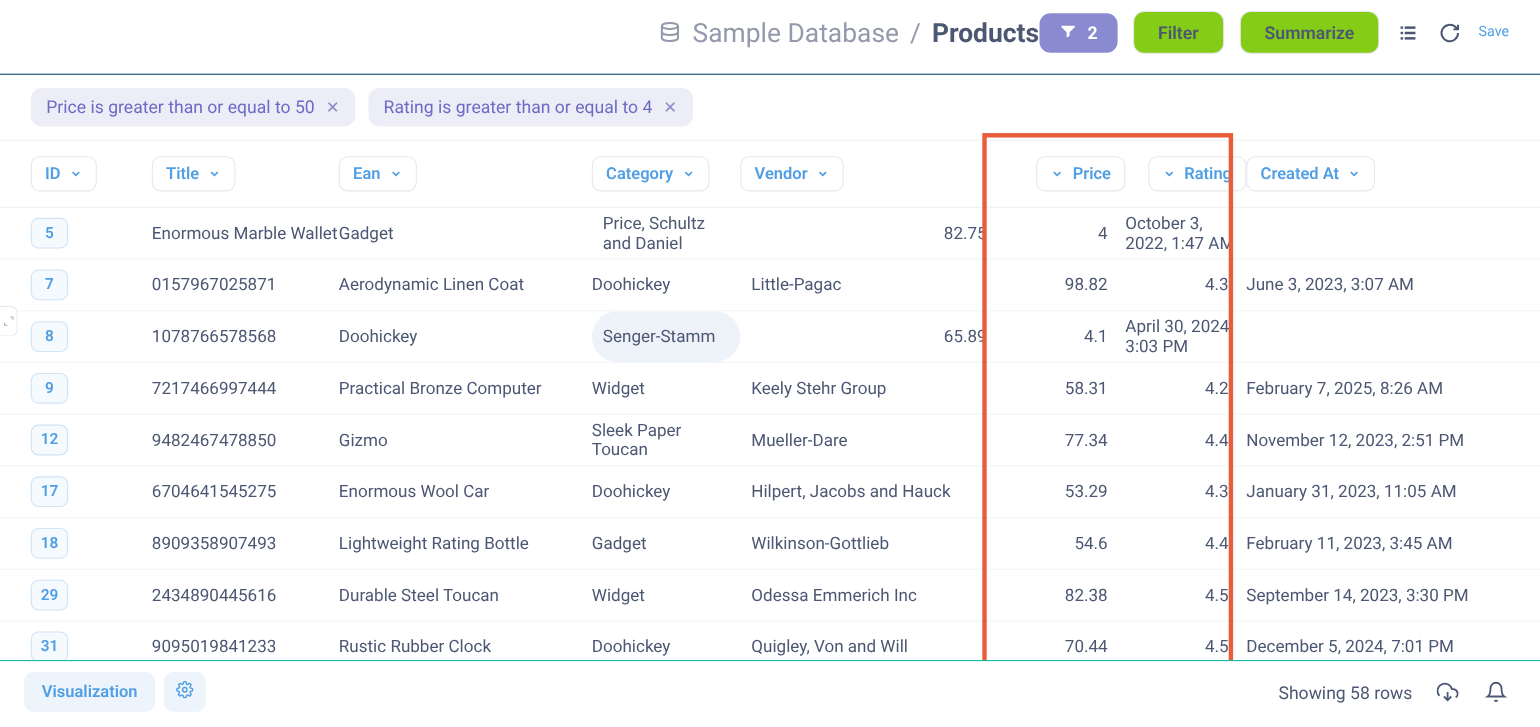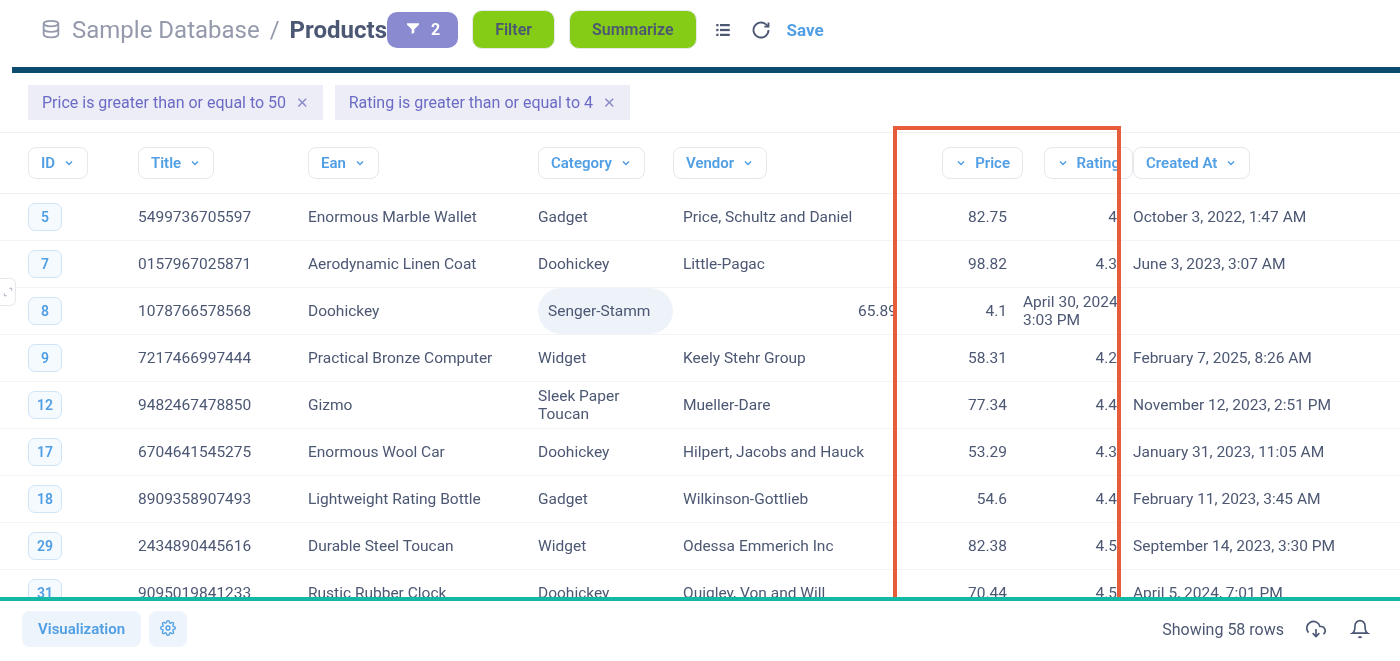--- a/index.html
+++ b/index.html
@@ -1,33 +1,33 @@
 <!DOCTYPE html>
 <html><head>
 <meta charset="utf-8">
 <style>
   * { box-sizing: border-box; margin: 0; padding: 0; }
   body { font-family: -apple-system, BlinkMacSystemFont, "Segoe UI", Roboto, sans-serif; font-size: 14px; color: #4C5773; background: #fff; width: 1400px; height: 661px; overflow: hidden; position: relative; }
 
   
-  .header { display: flex; align-items: center; justify-content: flex-start; padding: 10px 28px 18px 28px; border-bottom: 6px solid #0c4a6e; margin-left: 12px; }
+  .header { display: flex; align-items: center; justify-content: flex-end; padding: 10px 28px 18px 28px; border-bottom: 1px solid #0c4a6e; }
   .breadcrumb { display: flex; align-items: center; gap: 10px; font-size: 24px; color: #949aab; }
   .breadcrumb .db-icon { color: #949aab; display:flex; }
   .breadcrumb .sep { color: #949aab; }
   .breadcrumb .current { color: #4C5773; font-weight: 700; }
   .header-actions { display: flex; align-items: center; gap: 14px; }
   .pill { display: inline-flex; align-items: center; gap: 10px; border-radius: 10px; padding: 8px 18px; font-size: 16px; cursor: pointer; }
   .pill.filter-count { background: #8A8AD0; color: #fff; font-weight: 700; }
   .pill.btn { background: #84cc16; border: 1px solid #e6e8ec; color: #4C5773; font-weight: 600; padding: 9px 22px; }
   .icon-btn { display: inline-flex; align-items: center; justify-content: center; width: 24px; height: 24px; color: #4C5773; cursor: pointer; }
-  .save-link { color: #509EE3; font-weight: 700; font-size: 17px; cursor: pointer; }
+  .save-link { color: #509EE3; font-weight: 400; font-size: 13px; cursor: pointer; }
 
   
   .filters-row { padding: 12px 28px; border-bottom: 1px solid #eef0f2; display: flex; gap: 12px; }
-  .chip { background: #EDEDF7; color: #6B6BC5; border-radius: 0; padding: 8px 14px; display: inline-flex; align-items: center; gap: 10px; font-size: 16px; cursor: pointer; }
+  .chip { background: #EDEDF7; color: #6B6BC5; border-radius: 10px; padding: 8px 14px; display: inline-flex; align-items: center; gap: 10px; font-size: 16px; cursor: pointer; }
   .chip .x { font-size: 15px; color: #8b8bc9; cursor: pointer; }
 
   
   .table-wrap { position: relative; }
   .thead, .trow { display: grid; grid-template-columns: 110px 170px 230px 135px 240px 110px 110px 260px; align-items: center; }
   .thead { padding: 14px 0 14px 28px; border-bottom: 1px solid #eef0f2; }
   .th { display: flex; }
   .th-pill { display: inline-flex; align-items: center; gap: 8px; border: 1px solid #e6e8ec; border-radius: 8px; padding: 6px 12px; color: #509EE3; font-weight: 600; cursor: pointer; font-size: 15px; }
   .th-pill.sorted { }
   .chev { display:inline-flex; }
@@ -40,21 +40,21 @@
   .td { display: flex; align-items: center; height: 100%; }
   .td.num { justify-content: flex-end; padding-right: 16px; }
   .id-badge { display: inline-flex; align-items: center; justify-content: center; min-width: 34px; height: 28px; border: 1px solid #cfe4f6; background: #f5faff; color: #509EE3; border-radius: 7px; font-weight: 600; font-size: 14px; padding: 0 8px; }
   .td.vendor-cell { padding-left: 10px; padding-right: 6px; }
   .td.vendor-cell.hl { background: #eef3fa; border-radius: 23px; }
 
   
   .red-box { position: absolute; border: 4px solid #E85C3A; pointer-events: none; }
 
   
-  .footer { position: absolute; bottom: 0; left: 0; right: 0; display: flex; align-items: center; justify-content: space-between; padding: 10px 28px 14px 22px; background: #fff; border-top: 4px solid #14b8a6; }
+  .footer { position: absolute; bottom: 0; left: 0; right: 0; display: flex; align-items: center; justify-content: space-between; padding: 10px 28px 14px 22px; background: #fff; border-top: 1px solid #14b8a6; }
   .footer-left { display: flex; gap: 8px; }
   .viz-btn { background: #EDF4FB; color: #509EE3; border-radius: 8px; padding: 9px 16px; font-weight: 600; font-size: 15px; cursor: pointer; }
   .gear-btn { background: #EDF4FB; color: #509EE3; border-radius: 8px; width: 38px; display:flex; align-items:center; justify-content:center; cursor:pointer; }
   .footer-right { display:flex; align-items:center; gap: 20px; color:#4C5773; font-size:16px; }
 
   
   .side-tab { position:absolute; left:0; top:278px; width:16px; height:28px; border:1px solid #e6e8ec; border-left:none; border-radius:0 6px 6px 0; display:flex; align-items:center; justify-content:center; color:#9aa2b4; font-size:11px; cursor:pointer; background:#fff;}
 </style>
 </head>
 <body>
@@ -196,21 +196,20 @@
           </span>
         </span>
       </div>
   </div>
 
   <div class="tbody" id="tbody">
       <div class="trow">
         <div class="td">
           <span class="id-badge">5</span>
         </div>
-        <div class="td">5499736705597</div>
         <div class="td">Enormous Marble Wallet</div>
         <div class="td">Gadget</div>
         <div class="td vendor-cell">Price, Schultz and Daniel</div>
         <div class="td num">82.75</div>
         <div class="td num">4</div>
         <div class="td">October 3, 2022, 1:47 AM</div>
       </div>
       <div class="trow">
         <div class="td">
           <span class="id-badge">7</span>
@@ -297,21 +296,21 @@
       <div class="trow">
         <div class="td">
           <span class="id-badge">31</span>
         </div>
         <div class="td">9095019841233</div>
         <div class="td">Rustic Rubber Clock</div>
         <div class="td">Doohickey</div>
         <div class="td vendor-cell">Quigley, Von and Will</div>
         <div class="td num">70.44</div>
         <div class="td num">4.5</div>
-        <div class="td">April 5, 2024, 7:01 PM</div>
+        <div class="td">December 5, 2024, 7:01 PM</div>
       </div>
     </div>
 
   <div class="red-box" style="left:893px; top:-7px; width:228px; height:488px;"></div>
 </div>
 
 <div class="side-tab">
   <svg width="10" height="10" viewBox="0 0 24 24" fill="none" stroke="currentColor" stroke-width="2">
       <polyline points="15 3 21 3 21 9"></polyline>
       <polyline points="9 21 3 21 3 15"></polyline>

